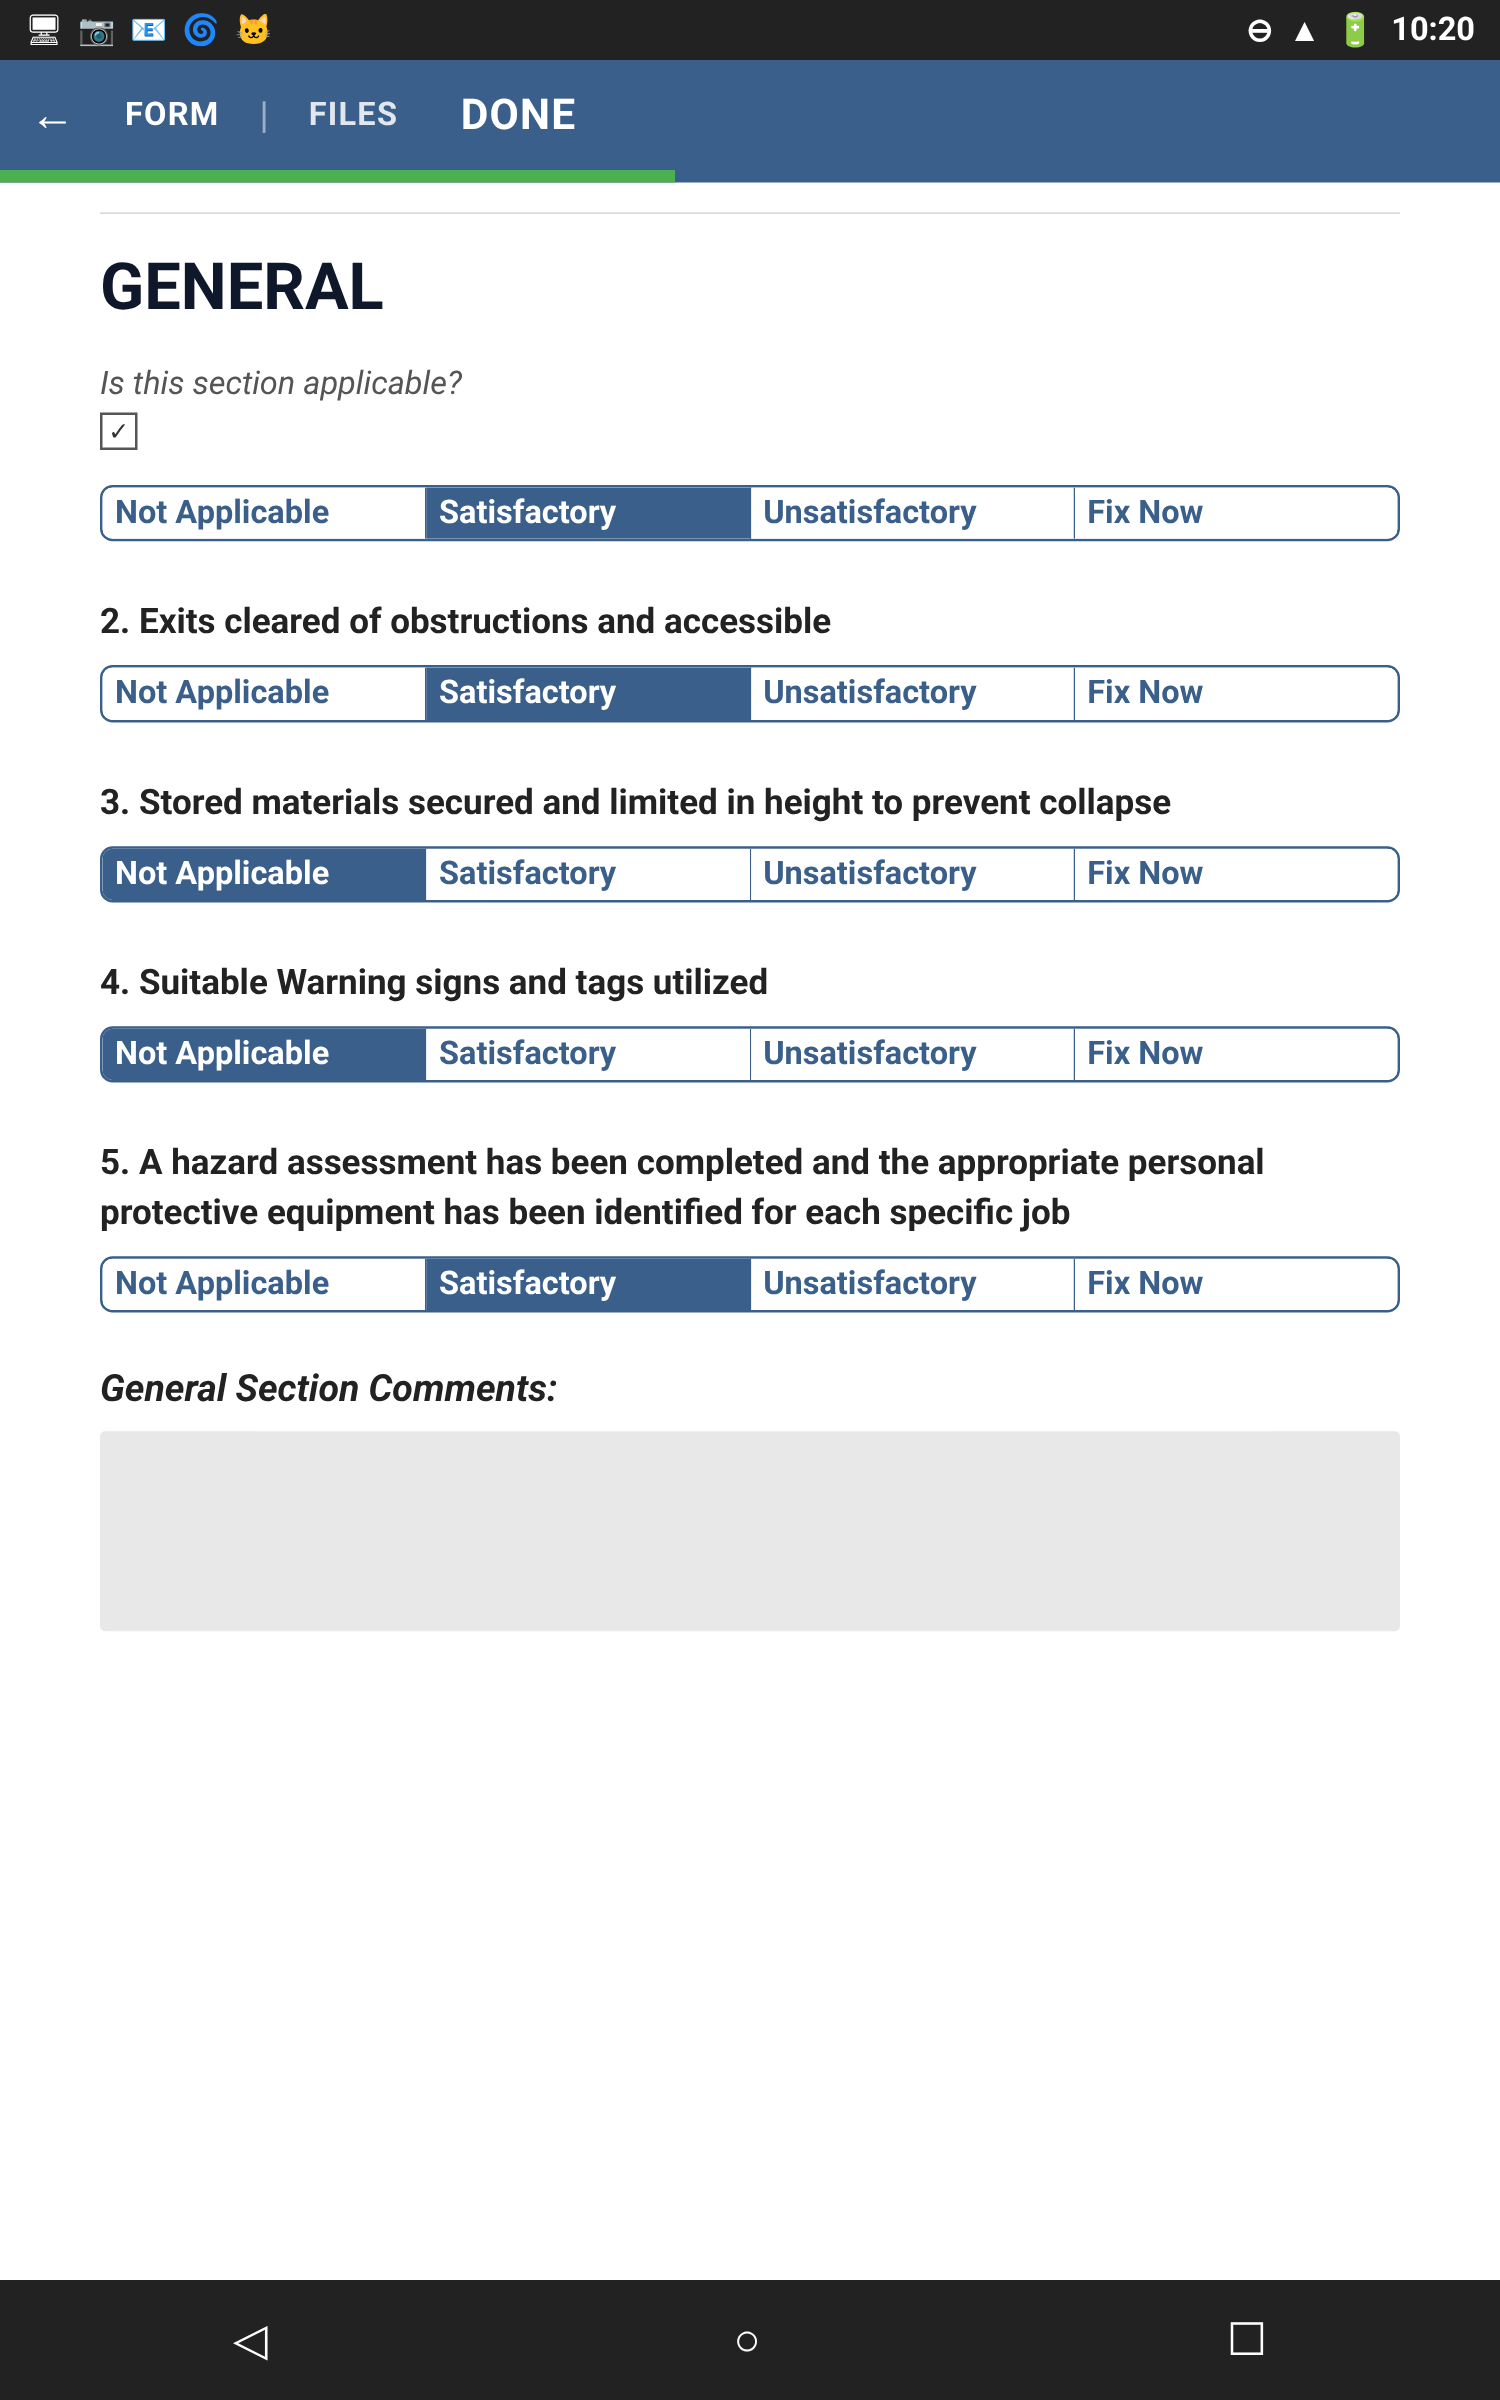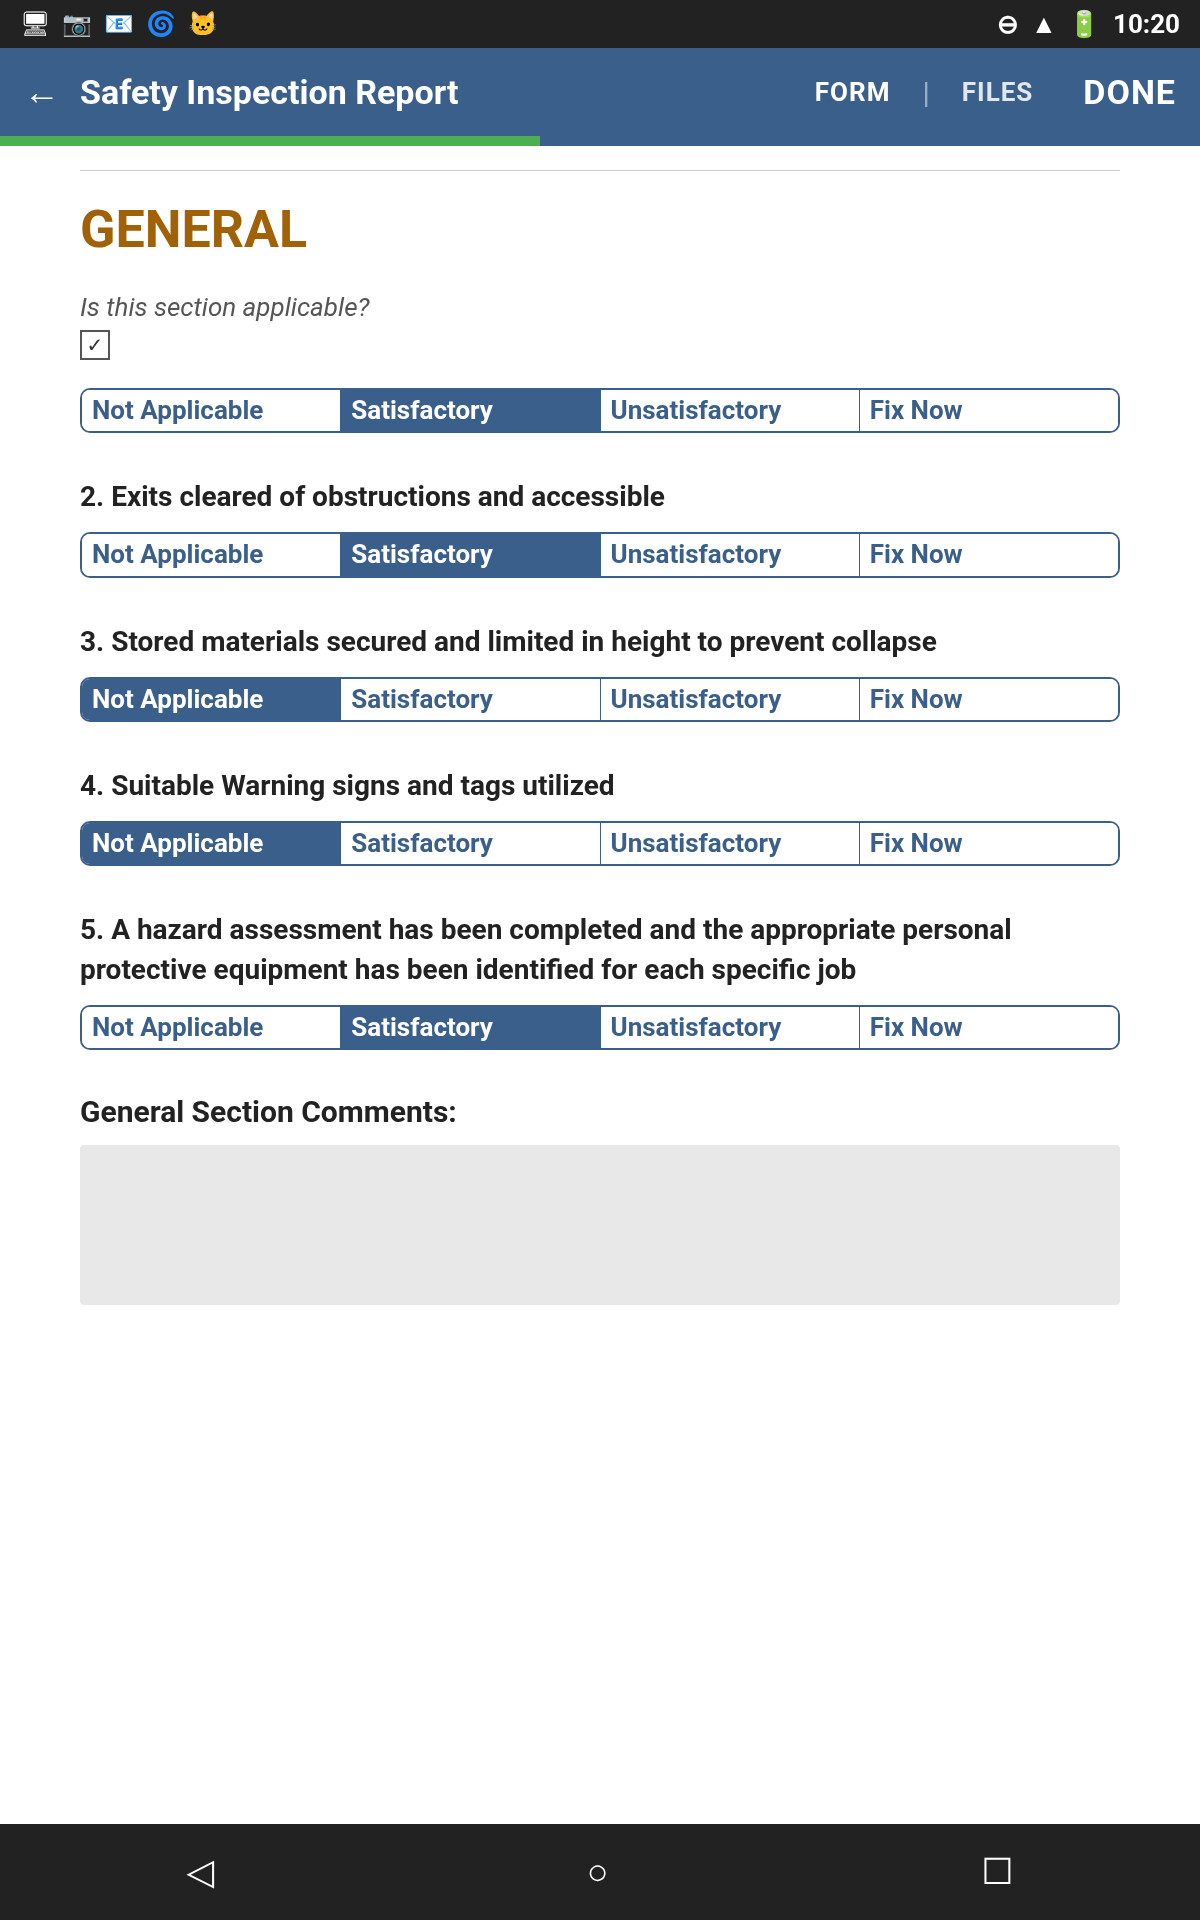--- a/index.html
+++ b/index.html
@@ -109,21 +109,21 @@
 
     .divider {
       border: none;
       border-top: 1px solid #ccc;
       margin-bottom: 28px;
     }
 
     .section-title {
       font-size: 52px;
       font-weight: bold;
-      color: #a16207;
+      color: #0f172a;
       margin-bottom: 32px;
     }
 
     .question-label {
       font-size: 26px;
       color: #555;
       margin-bottom: 8px;
       font-style: italic;
     }
 
@@ -179,20 +179,21 @@
     .btn-option.selected {
       background: #3a5f8a;
       color: #fff;
     }
 
     .comments-label {
       font-size: 30px;
       font-weight: bold;
       color: #222;
       margin-bottom: 16px;
+      font-style: italic;
     }
     .comments-box {
       background: #e8e8e8;
       min-height: 160px;
       border-radius: 4px;
       width: 100%;
     }
 
     
     .nav-bar {
@@ -223,21 +224,20 @@
   <div class="status-bar-right">
     <span>⊖</span>
     <span>▲</span>
     <span>🔋</span>
     <span>10:20</span>
   </div>
 </div>
 
 <div class="header">
   <div class="header-back">←</div>
-  <div class="header-title">Safety Inspection Report</div>
   <div class="header-tabs">
     <div class="header-tab active">FORM</div>
     <div class="header-tab-divider">|</div>
     <div class="header-tab">FILES</div>
   </div>
   <div class="header-done">DONE</div>
 </div>
 
 <div class="progress-bar-container">
   <div class="progress-bar-fill"></div>

